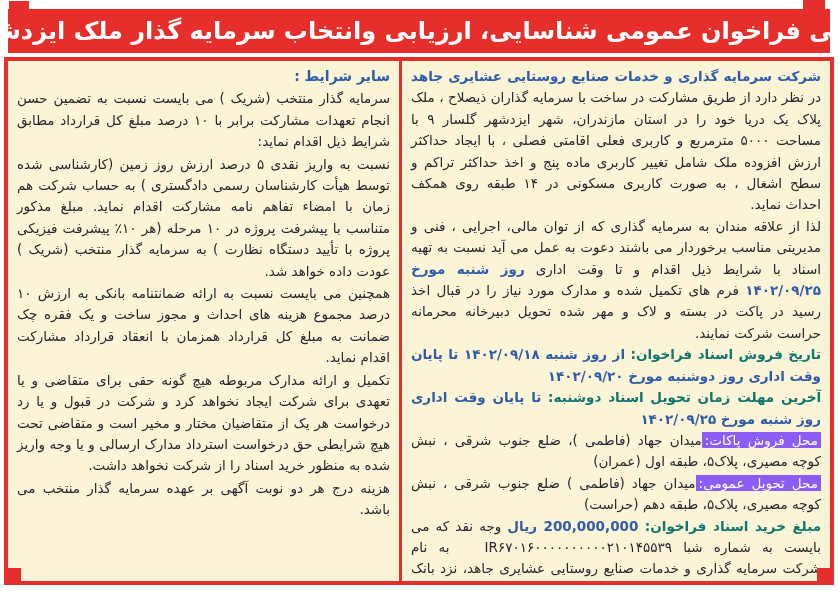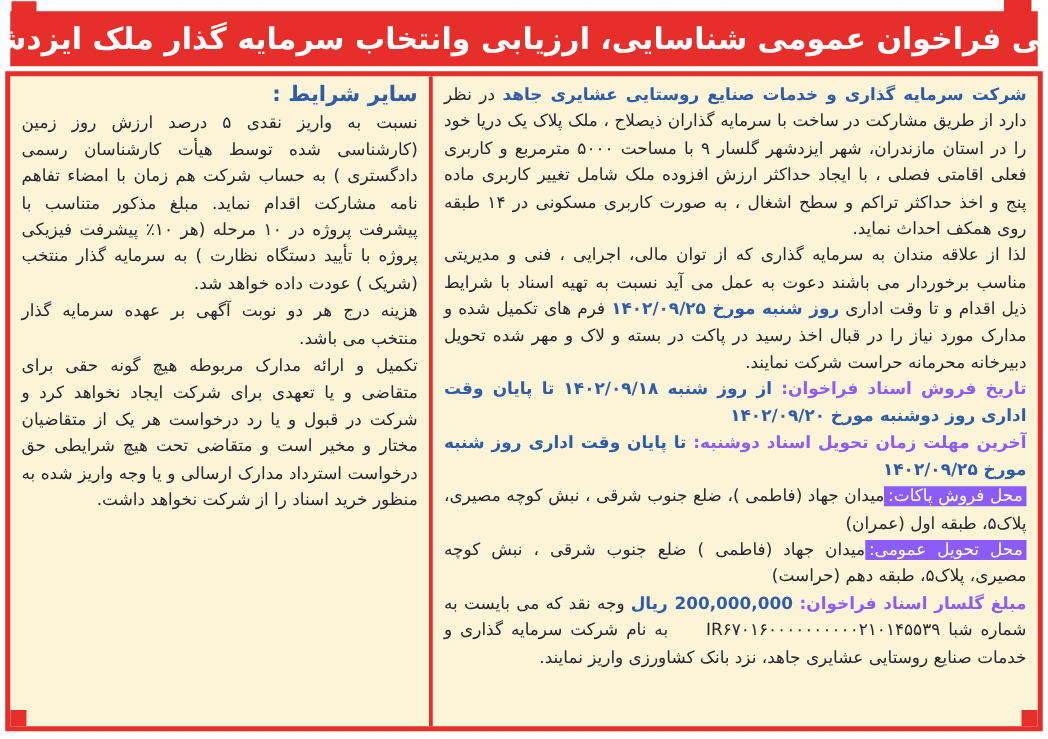--- a/index.html
+++ b/index.html
@@ -48,37 +48,37 @@
   .sq-br { right: 0; bottom: 0; }
 
   .col {
     box-sizing: border-box;
     padding: 5px 9px 4px 9px;
     color: #26262e;
     font-size: 13.5px;
     line-height: 21.4px;
     overflow: hidden;
   }
-  .col-main { width: 484px; }
+  .col-main { width: 428px; }
   .col-side { flex: 1; }
   .vdivider {
     width: 3px;
     background: #e62e2a;
     flex: 0 0 3px;
   }
   p { margin: 0; text-align: justify; }
   .col-side p { margin-bottom: 1px; }
 
   .blue-bold { color: #2f5ca8; font-weight: bold; }
-  .red-bold  { color: #8b5cf6; font-weight: bold; }
+  .red-bold  { color: #0f766e; font-weight: bold; }
   .chip {
     background: #8b5cf6; color: #ffffff; font-weight: normal;
     padding: 0 3px;
   }
-  .side-title { font-weight: bold; color: #2f5ca8; font-size: 17px; margin-bottom: 2px; }
+  .side-title { font-weight: bold; color: #2f5ca8; font-size: 14px; margin-bottom: 2px; }
   .latin-run { unicode-bidi: embed; direction: ltr; margin-left: 24px; }
 </style>
 </head>
 <body>
 
 <div class="ad">
 
   <div class="tab tab-tl"></div>
   <div class="tab tab-tr"></div>
 
@@ -88,29 +88,31 @@
 
   <div class="frame">
 
     <div class="col col-main">
       <p><span class="blue-bold">شرکت سرمایه گذاری و خدمات صنایع روستایی عشایری جاهد</span><span> در نظر دارد از طریق مشارکت در ساخت با سرمایه گذاران ذیصلاح ، ملک پلاک یک دریا خود را در استان مازندران، شهر ایزدشهر گلسار ۹ با مساحت ۵۰۰۰ مترمربع و کاربری فعلی اقامتی فصلی ، با ایجاد حداکثر ارزش افزوده ملک شامل تغییر کاربری ماده پنج و اخذ حداکثر تراکم و سطح اشغال ، به صورت کاربری مسکونی در ۱۴ طبقه روی همکف احداث نماید.</span></p>
       <p><span>لذا از علاقه مندان به سرمایه گذاری که از توان مالی، اجرایی ، فنی و مدیریتی مناسب برخوردار می باشند دعوت به عمل می آید نسبت به تهیه اسناد با شرایط ذیل اقدام و تا وقت اداری </span><span class="blue-bold">روز شنبه مورخ ۱۴۰۲/۰۹/۲۵</span><span> فرم های تکمیل شده و مدارک مورد نیاز را در قبال اخذ رسید در پاکت در بسته و لاک و مهر شده تحویل دبیرخانه محرمانه حراست شرکت نمایند.</span></p>
       <p><span class="red-bold">تاریخ فروش اسناد فراخوان: </span><span class="blue-bold">از روز شنبه ۱۴۰۲/۰۹/۱۸ تا پایان وقت اداری روز دوشنبه مورخ ۱۴۰۲/۰۹/۲۰</span></p>
       <p><span class="red-bold">آخرین مهلت زمان تحویل اسناد دوشنبه: </span><span class="blue-bold">تا پایان وقت اداری روز شنبه مورخ ۱۴۰۲/۰۹/۲۵</span></p>
       <p><span class="chip">محل فروش پاکات:</span><span>میدان جهاد (فاطمی )، ضلع جنوب شرقی ، نبش کوچه مصیری، پلاک۵، طبقه اول (عمران)</span></p>
       <p><span class="chip">محل تحویل عمومی:</span><span>میدان جهاد (فاطمی ) ضلع جنوب شرقی ، نبش کوچه مصیری، پلاک۵، طبقه دهم (حراست)</span></p>
-      <p><span class="red-bold">مبلغ گلسار اسناد فراخوان: </span><span class="blue-bold">200,000,000 ریال</span><span> وجه نقد که می بایست به شماره شبا </span><span class="latin-run">IR۶۷۰۱۶۰۰۰۰۰۰۰۰۰۰۲۱۰۱۴۵۵۳۹</span><span> به نام شرکت سرمایه گذاری و خدمات صنایع روستایی عشایری جاهد، نزد بانک کشاورزی واریز نمایند.</span></p>
+      <p><span class="red-bold">مبلغ خرید اسناد فراخوان: </span><span class="blue-bold">200,000,000 ریال</span><span> وجه نقد که می بایست به شماره شبا </span><span class="latin-run">IR۶۷۰۱۶۰۰۰۰۰۰۰۰۰۰۲۱۰۱۴۵۵۳۹</span><span> به نام شرکت سرمایه گذاری و خدمات صنایع روستایی عشایری جاهد، نزد بانک کشاورزی واریز نمایند.</span></p>
     </div>
 
     <div class="vdivider"></div>
 
     <div class="col col-side">
       <p class="side-title">سایر شرایط :</p>
+      <p>سرمایه گذار منتخب (شریک ) می بایست نسبت به تضمین حسن انجام تعهدات مشارکت برابر با ۱۰ درصد مبلغ کل قرارداد مطابق شرایط ذیل اقدام نماید:</p>
       <p>نسبت به واریز نقدی ۵ درصد ارزش روز زمین (کارشناسی شده توسط هیأت کارشناسان رسمی دادگستری ) به حساب شرکت هم زمان با امضاء تفاهم نامه مشارکت اقدام نماید. مبلغ مذکور متناسب با پیشرفت پروژه در ۱۰ مرحله (هر ۱۰٪ پیشرفت فیزیکی پروژه با تأیید دستگاه نظارت ) به سرمایه گذار منتخب (شریک ) عودت داده خواهد شد.</p>
+      <p>همچنین می بایست نسبت به ارائه ضمانتنامه بانکی به ارزش ۱۰ درصد مجموع هزینه های احداث و مجوز ساخت و یک فقره چک ضمانت به مبلغ کل قرارداد همزمان با انعقاد قرارداد مشارکت اقدام نماید.</p>
+      <p>تکمیل و ارائه مدارک مربوطه هیچ گونه حقی برای متقاضی و یا تعهدی برای شرکت ایجاد نخواهد کرد و شرکت در قبول و یا رد درخواست هر یک از متقاضیان مختار و مخیر است و متقاضی تحت هیچ شرایطی حق درخواست استرداد مدارک ارسالی و یا وجه واریز شده به منظور خرید اسناد را از شرکت نخواهد داشت.</p>
       <p>هزینه درج هر دو نوبت آگهی بر عهده سرمایه گذار منتخب می باشد.</p>
-      <p>تکمیل و ارائه مدارک مربوطه هیچ گونه حقی برای متقاضی و یا تعهدی برای شرکت ایجاد نخواهد کرد و شرکت در قبول و یا رد درخواست هر یک از متقاضیان مختار و مخیر است و متقاضی تحت هیچ شرایطی حق درخواست استرداد مدارک ارسالی و یا وجه واریز شده به منظور خرید اسناد را از شرکت نخواهد داشت.</p>
     </div>
 
     <div class="corner-sq sq-bl"></div>
     <div class="corner-sq sq-br"></div>
   </div>
 
 </div>
 
 </body></html>

